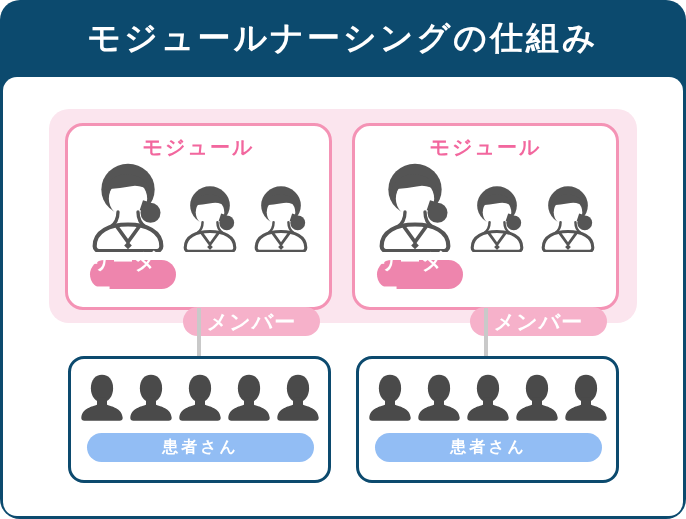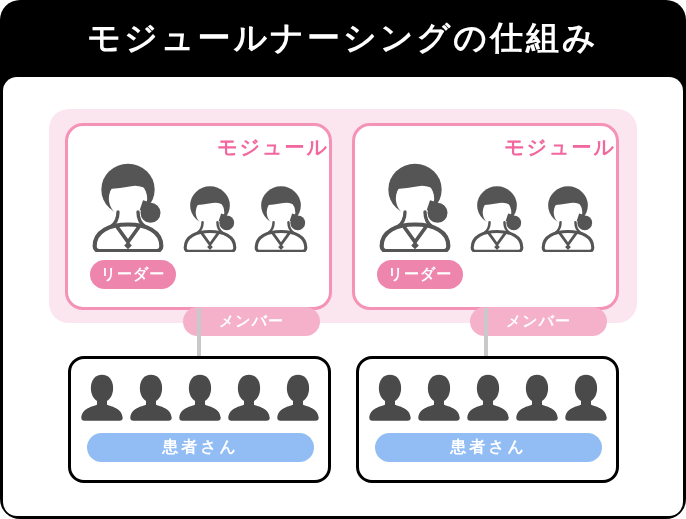--- a/index.html
+++ b/index.html
@@ -1,55 +1,55 @@
 <!DOCTYPE html>
 <html><head>
 <meta charset="utf-8">
 <style>
   html,body{margin:0;padding:0;background:#fff;}
   .canvas{
-    position:relative;width:686px;height:519px;background:#000000;
+    position:relative;width:686px;height:519px;background:#0c4a6e;
     border-radius:20px;overflow:hidden;
     font-family:"Liberation Sans","DejaVu Sans",sans-serif;
   }
   
   .header{position:absolute;top:0;left:0;right:0;height:77px;
     display:flex;align-items:center;justify-content:center;}
   .page-title{color:#ffffff;font-size:33px;font-weight:bold;letter-spacing:3px;}
   
   .card{position:absolute;left:3px;right:3px;top:77px;bottom:3px;
     background:#ffffff;border-radius:14px;}
   
   .modules-container{position:absolute;left:49px;top:109px;width:588px;height:214px;
     background:#FBE5EE;border-radius:20px;}
   
   .module-box{position:absolute;top:123px;width:267px;height:187px;box-sizing:border-box;
     background:#ffffff;border:3px solid #F493B5;border-radius:18px;
     display:flex;flex-direction:column;align-items:stretch;}
   .module-box.left{left:65px;}
   .module-box.right{left:352px;}
-  .module-title{margin-top:8px;text-align:right;color:#F2679E;
+  .module-title{margin-top:8px;text-align:center;color:#F2679E;
     font-size:20px;font-weight:bold;letter-spacing:2px;line-height:26px;}
   .nurse-icon-row{margin-top:2px;height:90px;display:flex;align-items:flex-end;
     justify-content:center;gap:9px;}
   .nurse-member-group{display:flex;align-items:flex-end;gap:9px;}
   .nurse-big{width:84px;height:90px;display:block;}
   .nurse-small{width:62px;height:67px;display:block;}
   .badge-row{margin-top:8px;display:flex;gap:7px;padding:0 9px 0 22px;}
   .badge{height:29px;border-radius:999px;display:flex;align-items:center;justify-content:center;
-    color:#ffffff;font-size:15px;font-weight:bold;letter-spacing:1px;}
+    color:#ffffff;font-size:21px;font-weight:bold;letter-spacing:1px;}
   .badge.leader{width:86px;background:#EE85AD;}
   .badge.member{flex:1;background:#F6B1CA;margin-top:47px;}
   
   .connector{position:absolute;width:4px;top:308px;height:50px;background:#C9C9C9;}
   .connector.left{left:197px;}
   .connector.right{left:484px;}
   
   .patient-box{position:absolute;top:356px;width:263px;height:127px;box-sizing:border-box;
-    background:#ffffff;border:3px solid #000000;border-radius:16px;
+    background:#ffffff;border:3px solid #0c4a6e;border-radius:16px;
     display:flex;flex-direction:column;}
   .patient-box.left{left:68px;}
   .patient-box.right{left:356px;}
   .patient-icon-row{margin-top:9px;display:flex;align-items:flex-end;justify-content:center;gap:3px;height:58px;}
   .patient-svg{width:46px;height:58px;display:block;}
   .patients-badge{margin:7px 14px 0 16px;height:29px;border-radius:999px;background:#92BDF4;
     display:flex;align-items:center;justify-content:center;
     color:#ffffff;font-size:16px;font-weight:bold;letter-spacing:3px;}
   .defs-holder{position:absolute;width:0;height:0;overflow:hidden;}
 </style>

